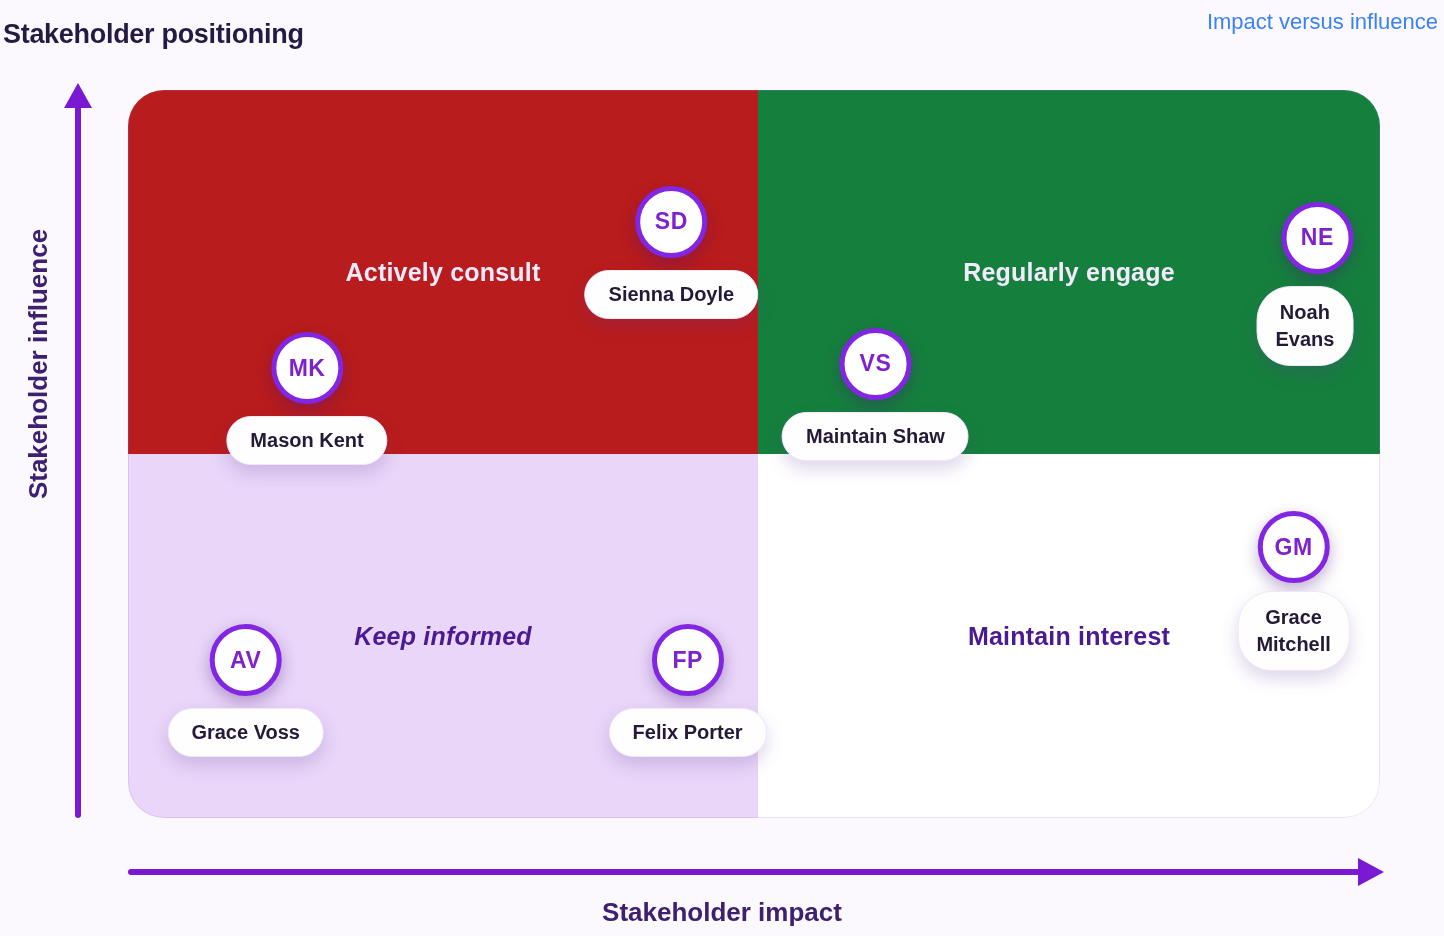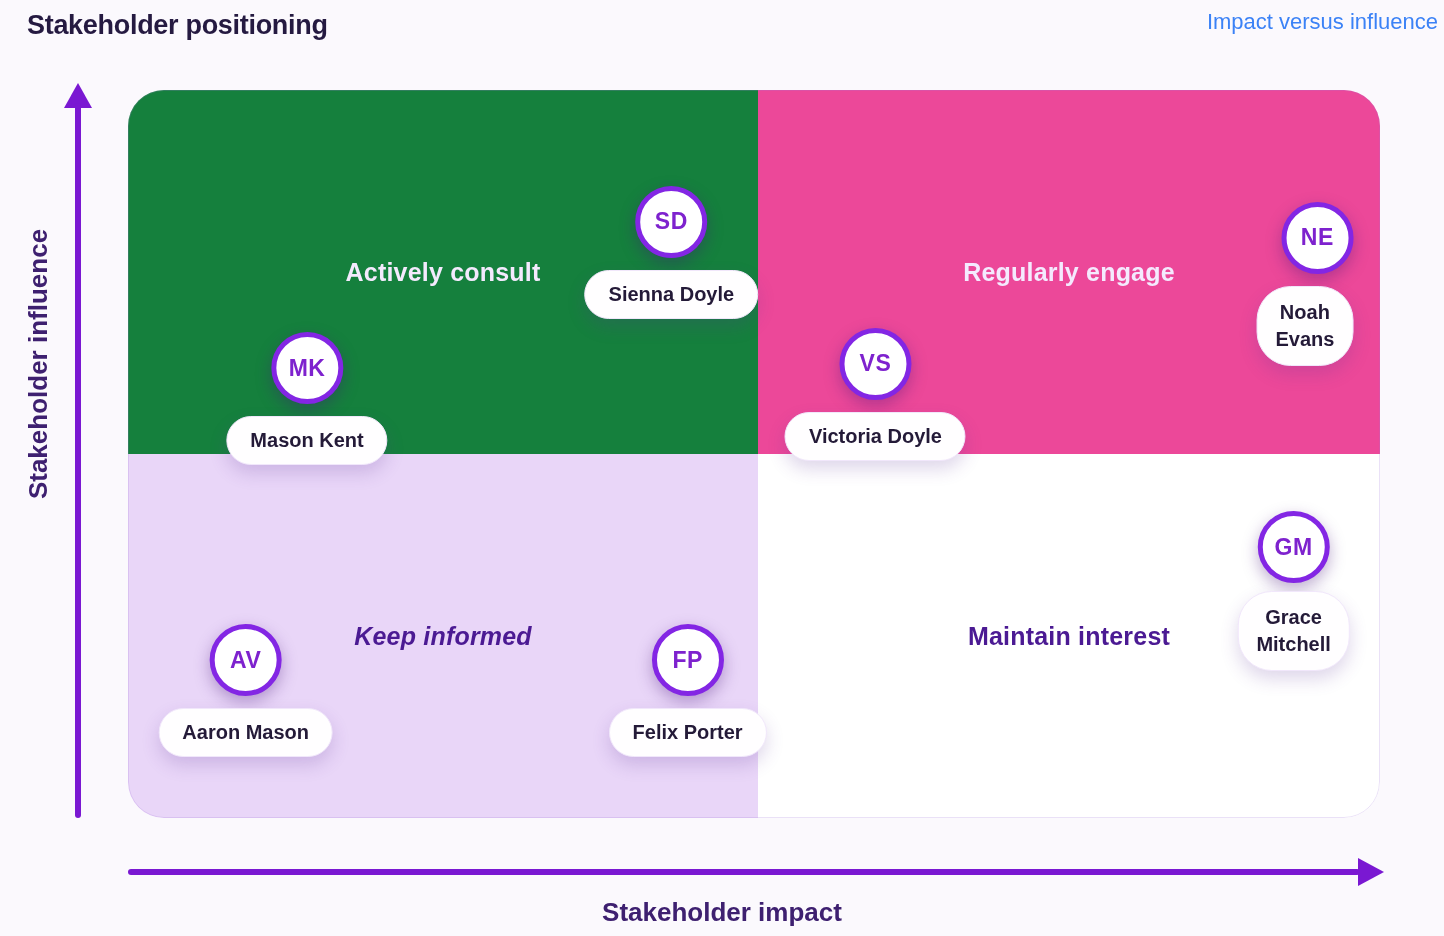--- a/index.html
+++ b/index.html
@@ -6,24 +6,23 @@
   body {
     width: 1444px; height: 936px;
     background: #fbf9fd;
     font-family: "Liberation Sans", sans-serif;
     position: relative;
     overflow: hidden;
   }
 
   
   .page-title {
-    position: absolute; left: 3px; top: 10px;
+    position: absolute; left: 3px; top: 19px;
     font-size: 27px; font-weight: 700; color: #251a41;
     letter-spacing: -0.3px;
-    margin-left: 24px;
   }
   .page-subtitle {
     position: absolute; right: 6px; top: 9px;
     font-size: 22px; font-weight: 400; color: #3b82f6;
   }
 
   
   .y-axis-line {
     position: absolute; left: 75px; top: 103px;
     width: 6px; height: 715px;
@@ -128,53 +127,53 @@
 
 <div class="page-title">Stakeholder positioning</div>
 <div class="page-subtitle">Impact versus influence</div>
 
 <div class="y-axis-head"></div>
 <div class="y-axis-line"></div>
 <div class="y-axis-label">Stakeholder influence</div>
 
 <div class="chart">
   <div class="quadrant-grid">
-    <div class="quadrant" style="background: #15803d;">
+    <div class="quadrant" style="background: #b91c1c;">
       <span class="q-label" style="color: rgb(244, 234, 254);">Actively consult</span>
     </div>
-    <div class="quadrant" style="background: #ec4899;">
+    <div class="quadrant" style="background: #15803d;">
       <span class="q-label" style="color: rgb(244, 234, 254);">Regularly engage</span>
     </div>
     <div class="quadrant" style="background: rgb(233, 214, 248);">
       <span class="q-label" style="color: rgb(75, 26, 147); font-style: italic;">Keep informed</span>
     </div>
     <div class="quadrant" style="background: rgb(255, 255, 255);">
       <span class="q-label" style="color: rgb(75, 26, 147);">Maintain interest</span>
     </div>
   </div>
   <div class="stakeholder-layer">
       <div class="stakeholder" style="left: 43.4%; top: 18.1%;">
         <div class="avatar">SD</div>
         <div class="name-pill">Sienna Doyle</div>
       </div>
       <div class="stakeholder" style="left: 14.3%; top: 38.2%;">
         <div class="avatar">MK</div>
         <div class="name-pill">Mason Kent</div>
       </div>
       <div class="stakeholder" style="left: 59.7%; top: 37.6%;">
         <div class="avatar">VS</div>
-        <div class="name-pill">Victoria Doyle</div>
+        <div class="name-pill">Maintain Shaw</div>
       </div>
       <div class="stakeholder two-line" style="left: 94%; top: 20.3%; align-items: flex-end;">
         <div class="avatar">NE</div>
         <div class="name-pill">Noah Evans</div>
       </div>
       <div class="stakeholder" style="left: 9.4%; top: 78.3%;">
         <div class="avatar">AV</div>
-        <div class="name-pill">Aaron Mason</div>
+        <div class="name-pill">Grace Voss</div>
       </div>
       <div class="stakeholder" style="left: 44.7%; top: 78.3%;">
         <div class="avatar">FP</div>
         <div class="name-pill">Felix Porter</div>
       </div>
       <div class="stakeholder two-line" style="left: 93.1%; top: 62.8%; gap: 8px;">
         <div class="avatar">GM</div>
         <div class="name-pill">Grace Mitchell</div>
       </div>
     </div>

